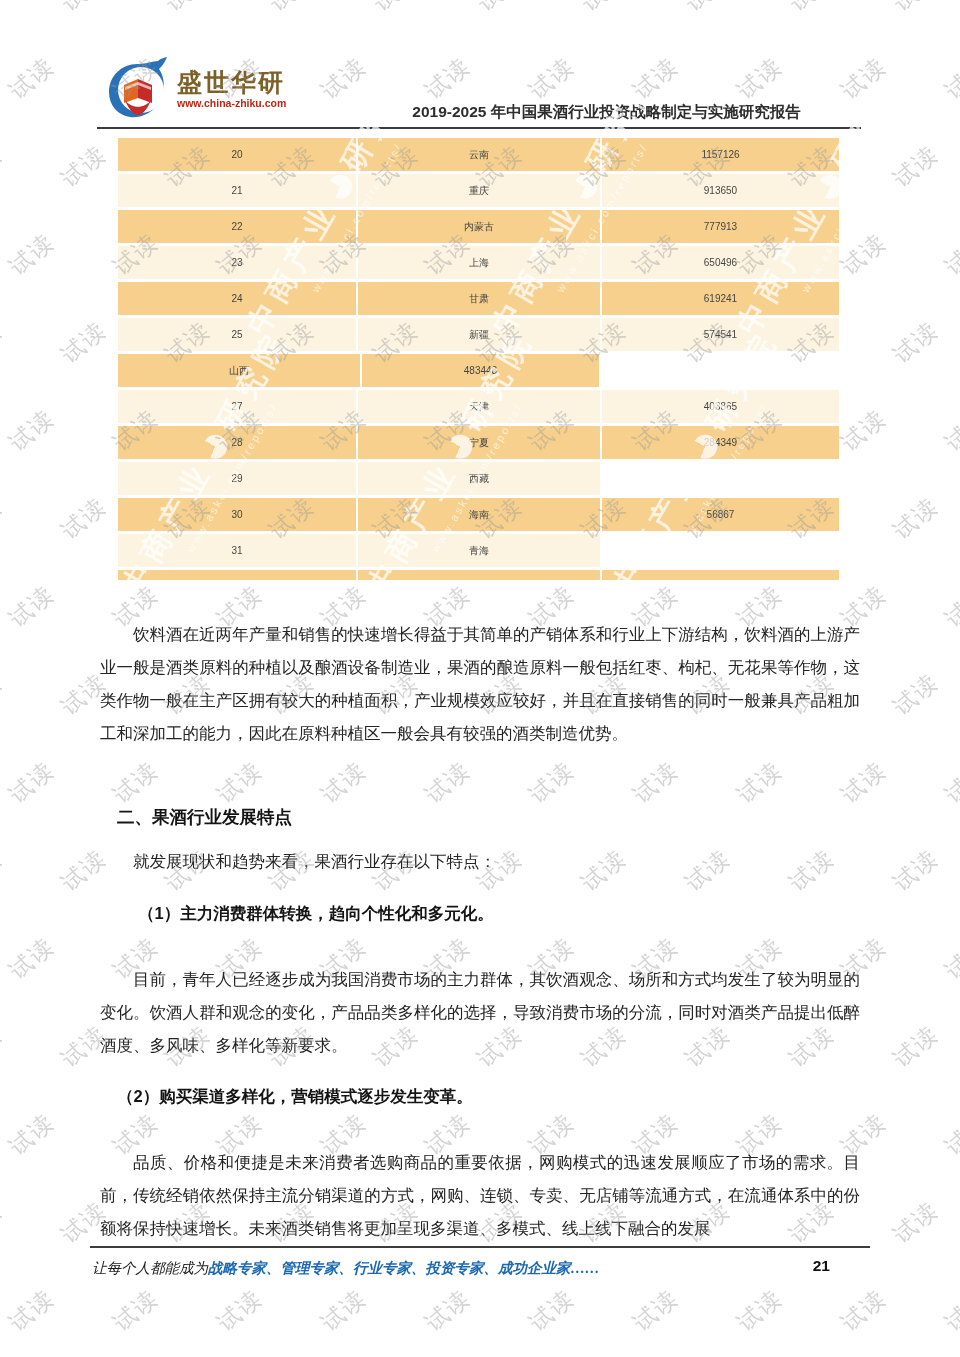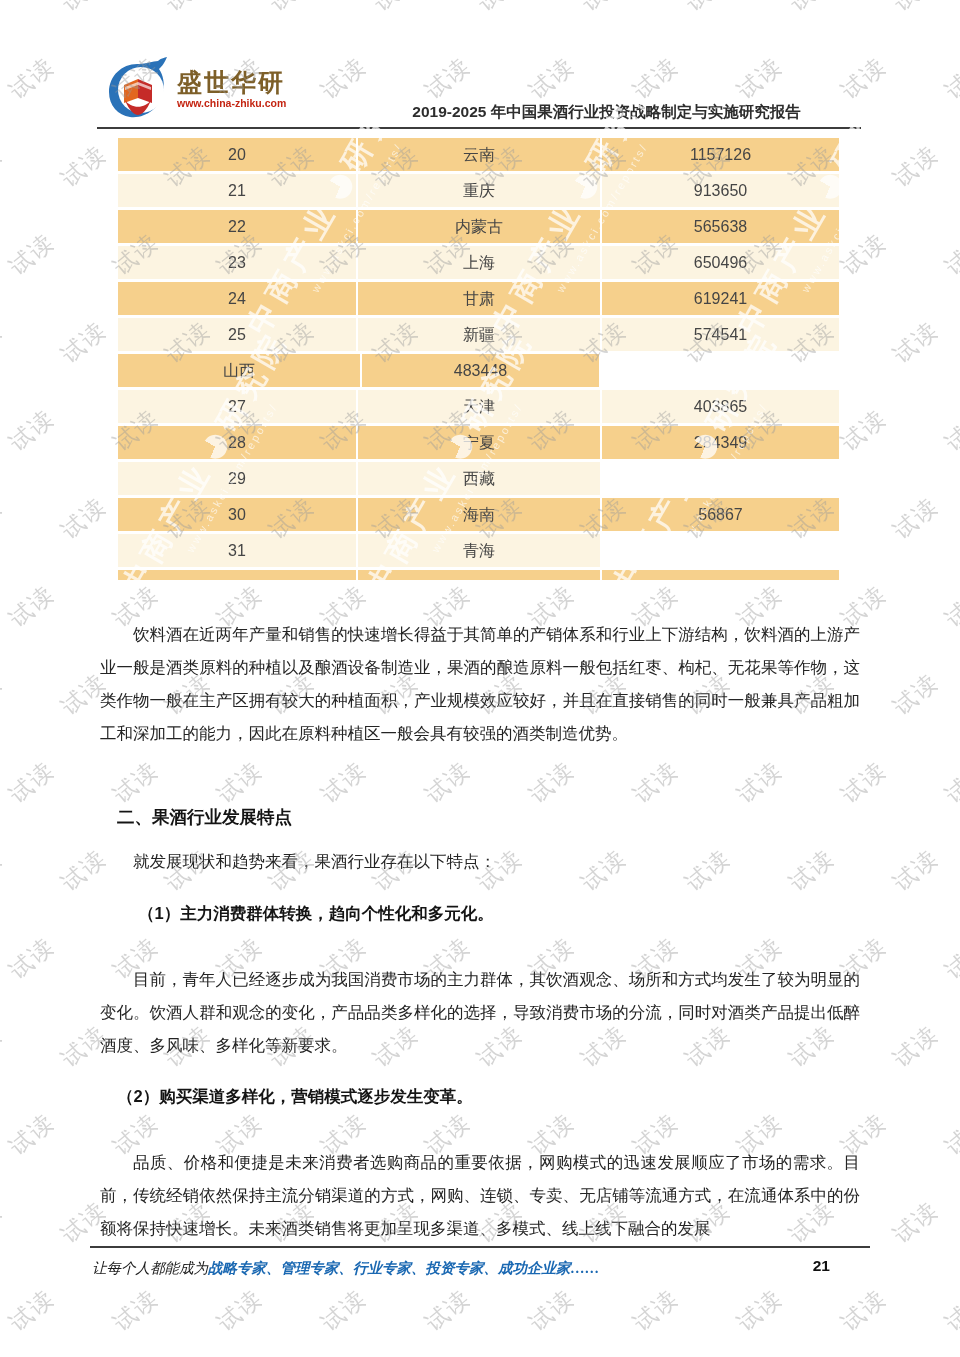--- a/index.html
+++ b/index.html
@@ -20,21 +20,21 @@
     position:absolute; left:255px; right:0; bottom:4px; text-align:center;
     font-family:"Liberation Sans", sans-serif; font-size:15.5px; font-weight:600; color:#2d2d2d;
   }
   .header-rule { position:absolute; top:127px; left:97px; width:764px; height:2px; background:#3c3c3c; }
 
   
   .table-zone { position:absolute; top:138px; left:118px; width:721px; }
   .t-row { display:flex; gap:2px; margin-bottom:3px; position:relative; z-index:1; }
   .t-cell {
     height:33px; line-height:33px; text-align:center;
-    font-family:"Liberation Sans", sans-serif; font-size:16px; color:#454545;
+    font-family:"Liberation Sans", sans-serif; font-size:10px; color:#454545;
   }
   .t-cell.c1 { width:238px; }
   .t-cell.c2 { width:242px; }
   .t-cell.c3 { width:237px; }
   .row-odd  .t-cell { background:#f6d08c; }
   .row-even .t-cell { background:#fcf4e1; }
   .t-strip { height:10px; margin-bottom:0; }
   .t-strip .t-cell { height:10px; }
 
   
@@ -118,21 +118,21 @@
 
     <div class="t-row row-even">
       <div class="t-cell c1">21</div>
       <div class="t-cell c2">重庆</div>
       <div class="t-cell c3">913650</div>
     </div>
 
     <div class="t-row row-odd">
       <div class="t-cell c1">22</div>
       <div class="t-cell c2">内蒙古</div>
-      <div class="t-cell c3">565638</div>
+      <div class="t-cell c3">777913</div>
     </div>
 
     <div class="t-row row-even">
       <div class="t-cell c1">23</div>
       <div class="t-cell c2">上海</div>
       <div class="t-cell c3">650496</div>
     </div>
 
     <div class="t-row row-odd">
       <div class="t-cell c1">24</div>

